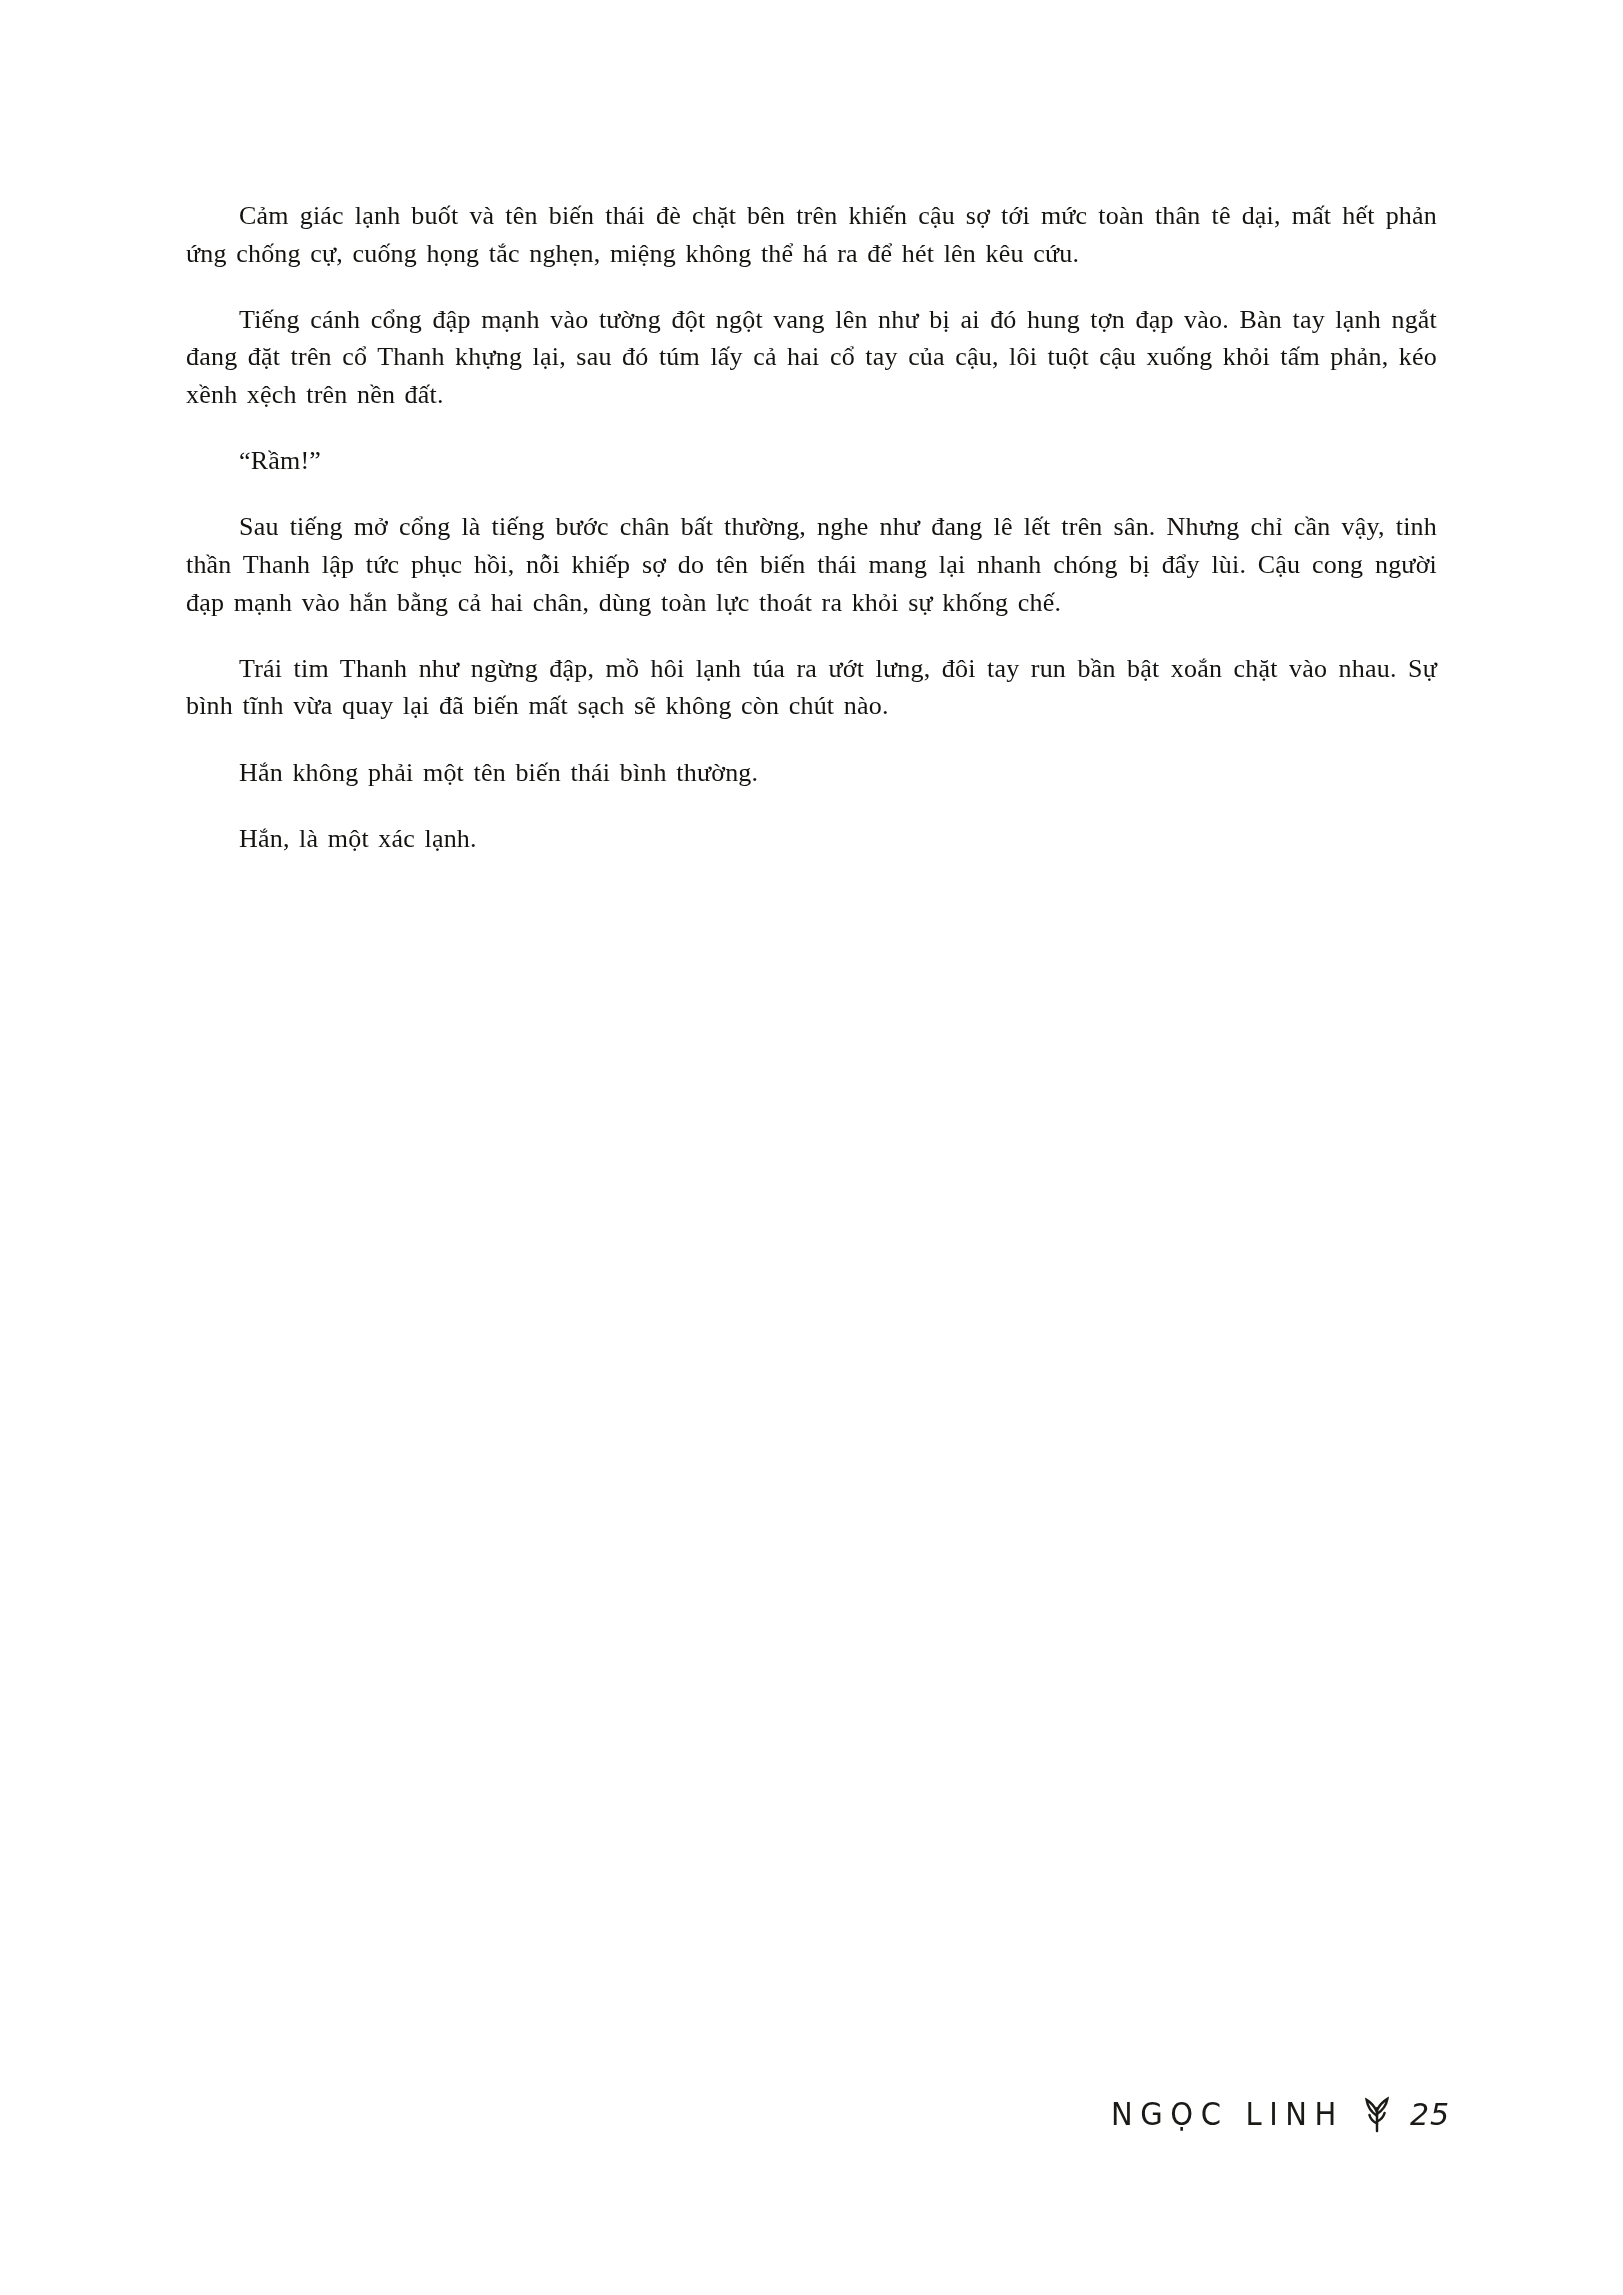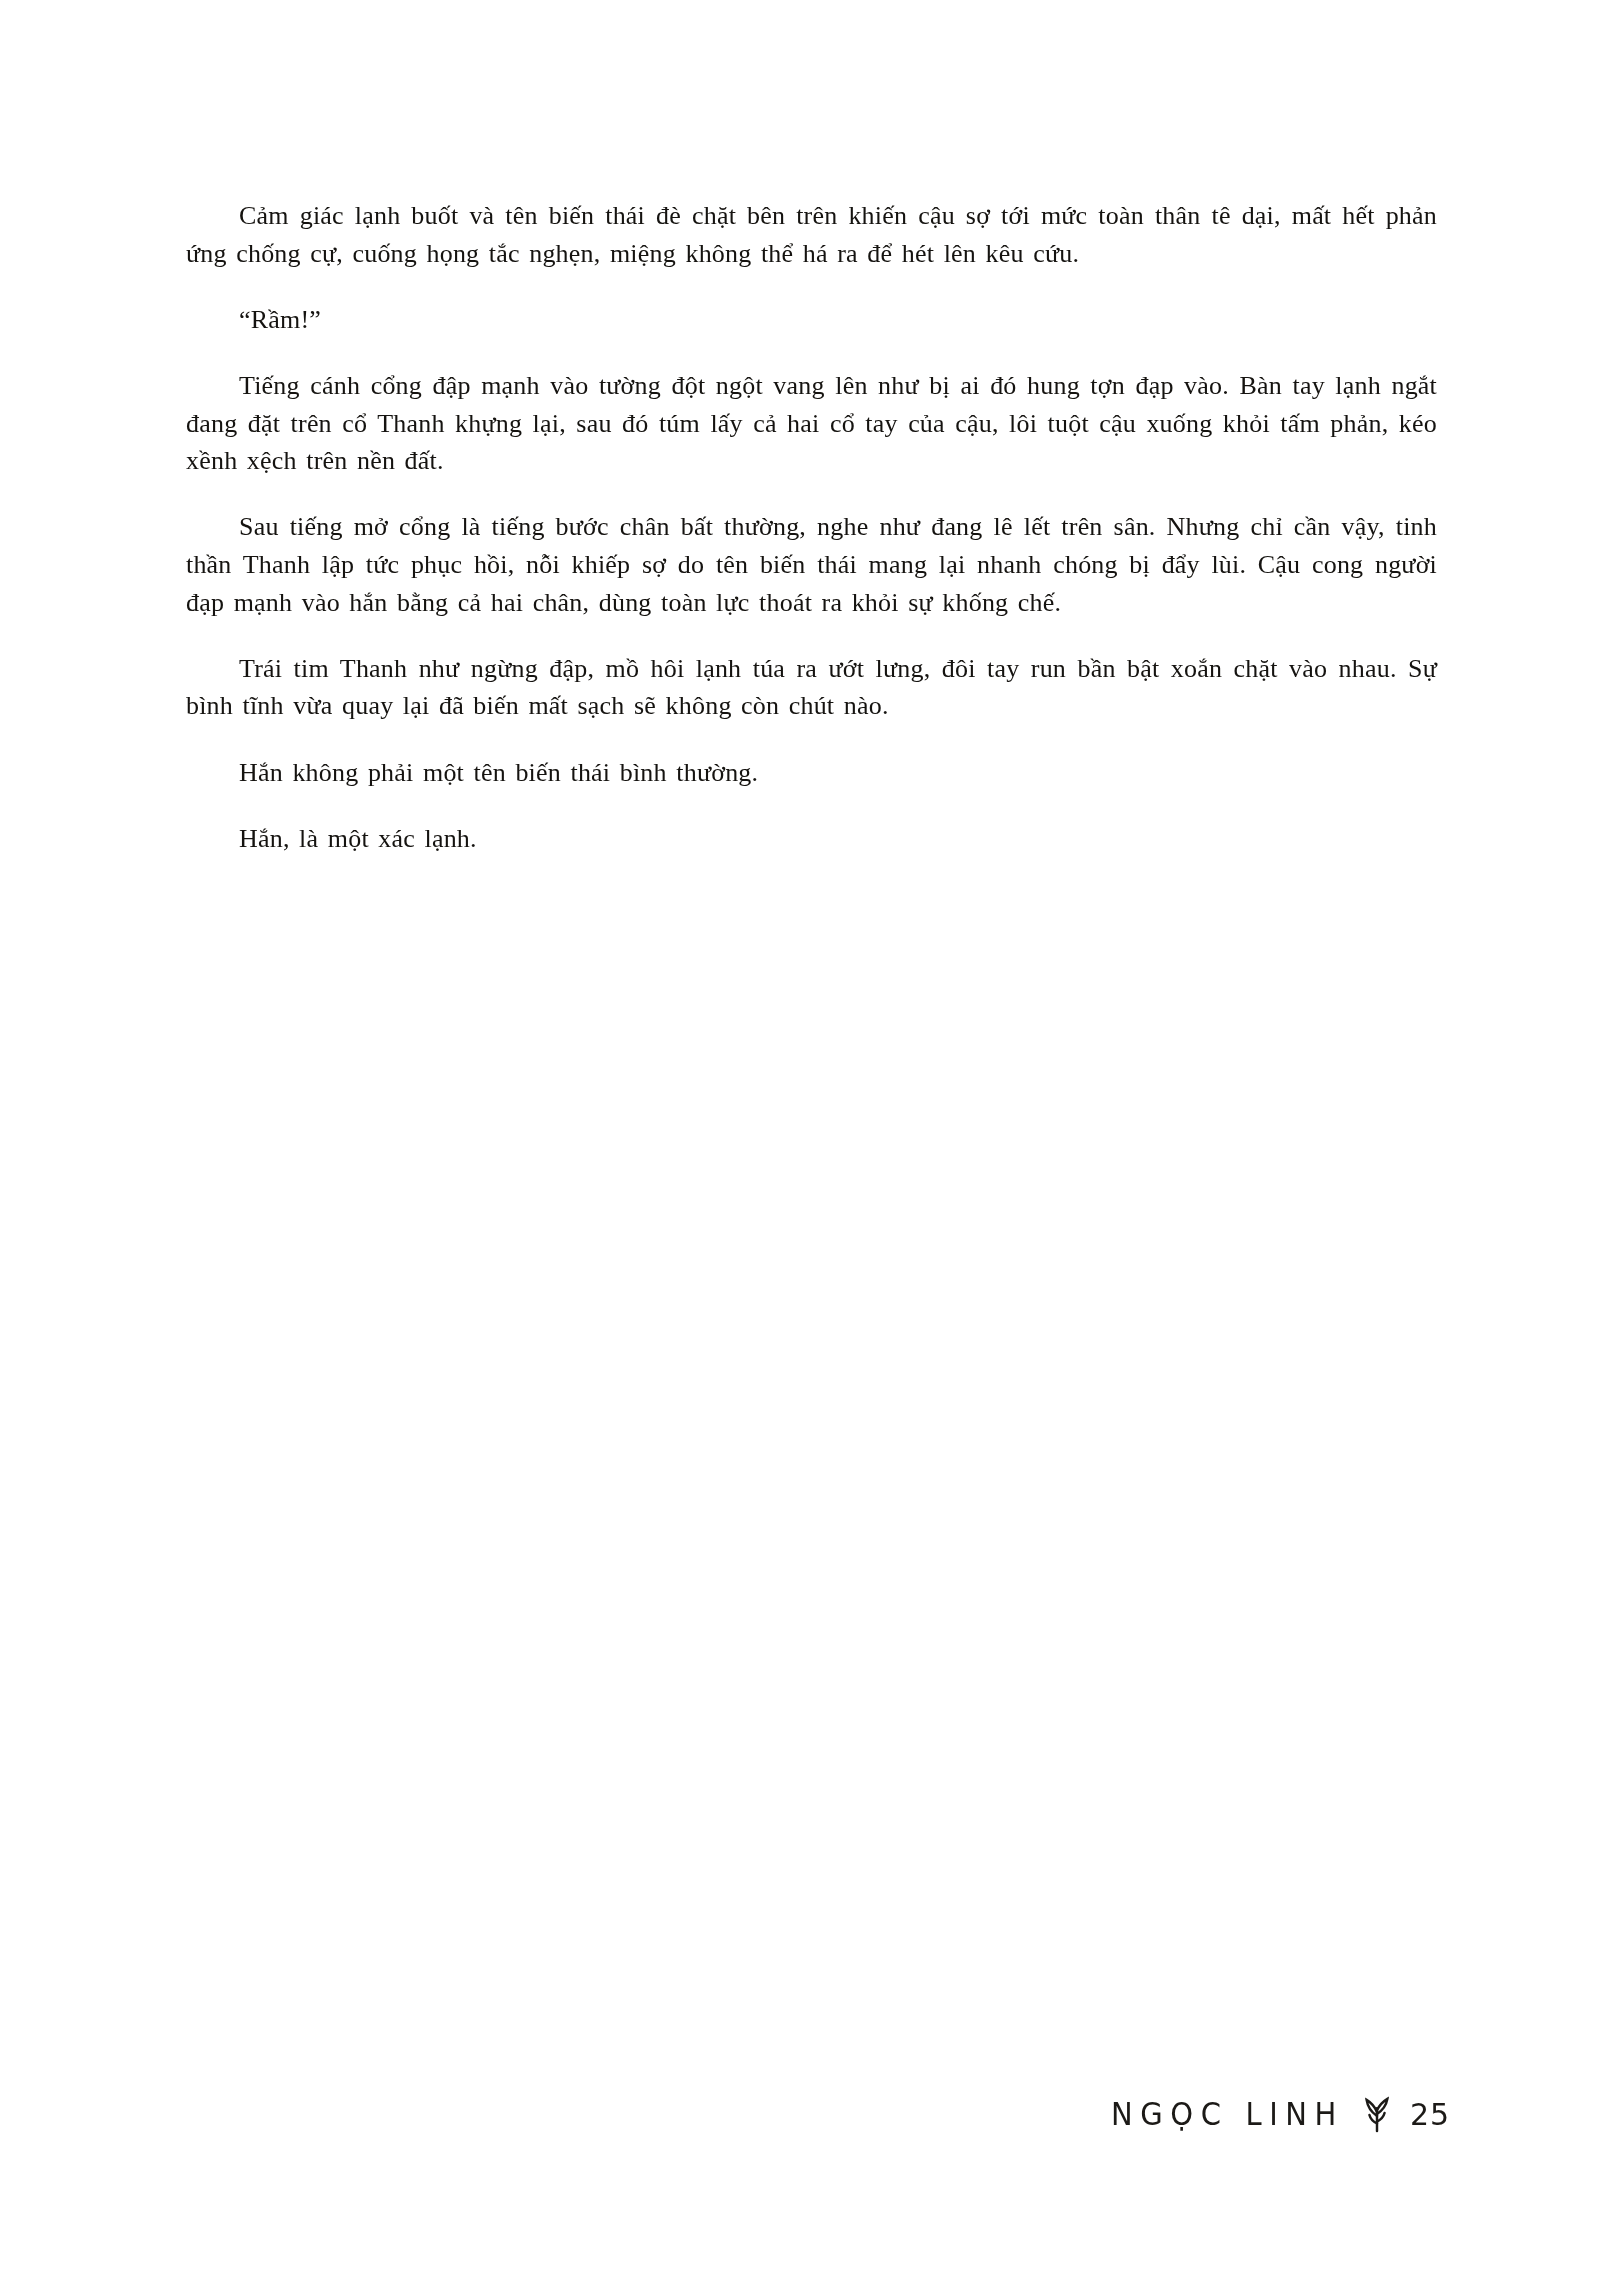--- a/index.html
+++ b/index.html
@@ -50,31 +50,32 @@
   .footer .plant-icon {
     width: 34px;
     height: 38px;
     display: inline-block;
   }
   .footer .pagenum {
     font-family: "DejaVu Sans", sans-serif;
     font-size: 30px;
     font-weight: 400;
     letter-spacing: 0.9px;
+    font-style: italic;
   }
 </style>
 </head>
 <body>
 
 <div class="page">
 
   <div class="content">
     <p>Cảm giác lạnh buốt và tên biến thái đè chặt bên trên khiến cậu sợ tới mức toàn thân tê dại, mất hết phản ứng chống cự, cuống họng tắc nghẹn, miệng không thể há ra để hét lên kêu cứu.</p>
+    <p>Tiếng cánh cổng đập mạnh vào tường đột ngột vang lên như bị ai đó hung tợn đạp vào. Bàn tay lạnh ngắt đang đặt trên cổ Thanh khựng lại, sau đó túm lấy cả hai cổ tay của cậu, lôi tuột cậu xuống khỏi tấm phản, kéo xềnh xệch trên nền đất.</p>
     <p>“Rầm!”</p>
-    <p>Tiếng cánh cổng đập mạnh vào tường đột ngột vang lên như bị ai đó hung tợn đạp vào. Bàn tay lạnh ngắt đang đặt trên cổ Thanh khựng lại, sau đó túm lấy cả hai cổ tay của cậu, lôi tuột cậu xuống khỏi tấm phản, kéo xềnh xệch trên nền đất.</p>
     <p>Sau tiếng mở cổng là tiếng bước chân bất thường, nghe như đang lê lết trên sân. Nhưng chỉ cần vậy, tinh thần Thanh lập tức phục hồi, nỗi khiếp sợ do tên biến thái mang lại nhanh chóng bị đẩy lùi. Cậu cong người đạp mạnh vào hắn bằng cả hai chân, dùng toàn lực thoát ra khỏi sự khống chế.</p>
     <p>Trái tim Thanh như ngừng đập, mồ hôi lạnh túa ra ướt lưng, đôi tay run bần bật xoắn chặt vào nhau. Sự bình tĩnh vừa quay lại đã biến mất sạch sẽ không còn chút nào.</p>
     <p>Hắn không phải một tên biến thái bình thường.</p>
     <p>Hắn, là một xác lạnh.</p>
   </div>
 
   <div class="footer">
     <span class="author">NGỌC LINH</span>
     <span class="plant-icon">
       <svg viewBox="0 0 36 40" width="34" height="38" xmlns="http://www.w3.org/2000/svg">

